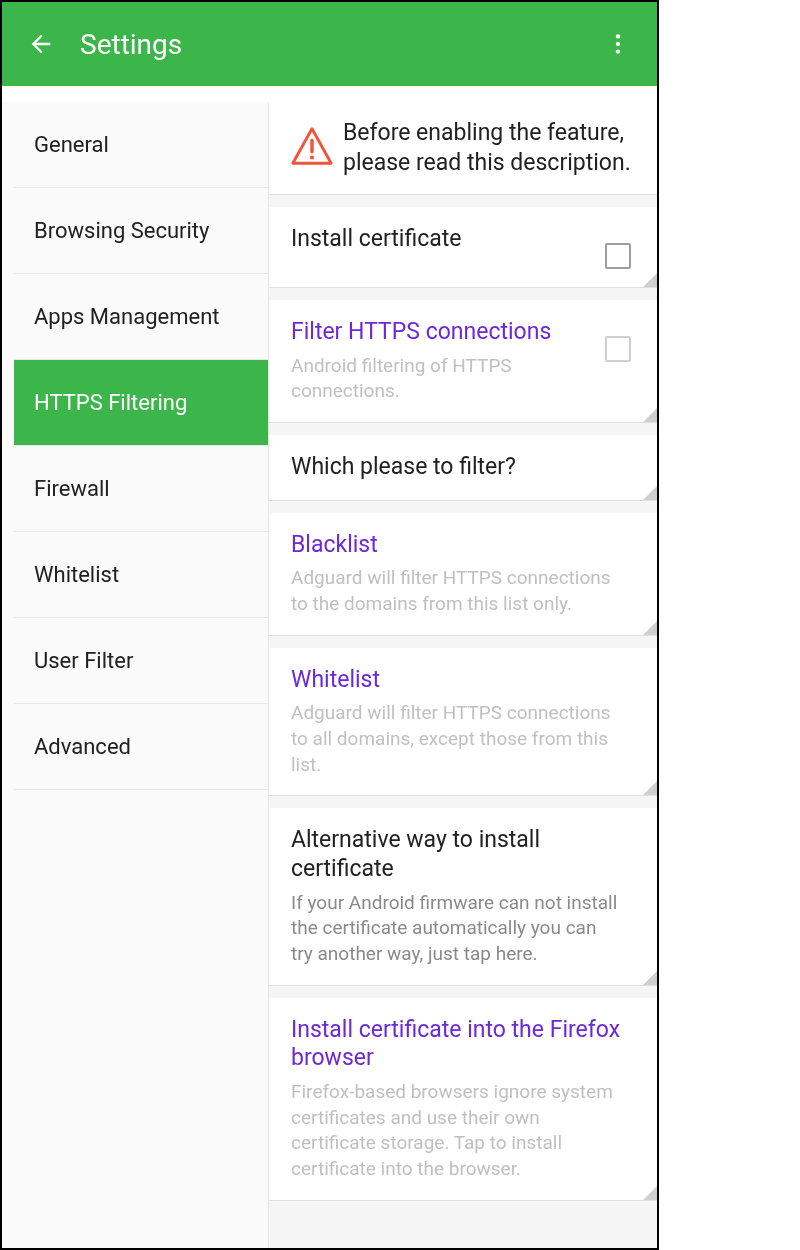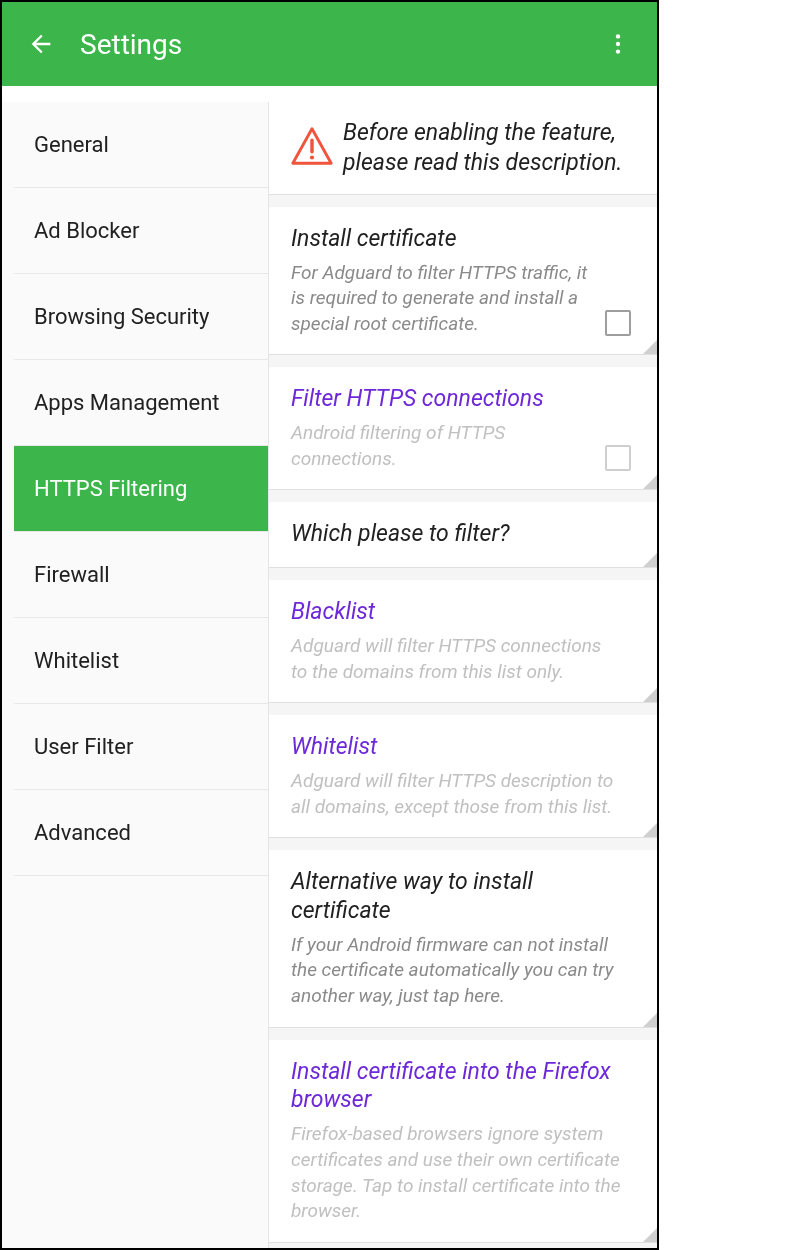--- a/index.html
+++ b/index.html
@@ -7,27 +7,27 @@
     .frame { width: 659px; height: 1250px; display: flex; flex-direction: column; border: 2px solid #000; gap: 16px; }
     .appbar { background: #3cb54a; height: 84px; display: flex; align-items: center; padding: 0 18px; color: #fff; }
     .appbar .back { width: 42px; height: 42px; display: flex; align-items: center; justify-content: center; cursor: pointer; }
     .appbar .title { font-size: 28px; margin-left: 18px; font-weight: 400; }
     .appbar .spacer { flex: 1; }
     .appbar .menu { width: 42px; height: 42px; display: flex; align-items: center; justify-content: center; cursor: pointer; }
     .body { flex: 1; display: flex; overflow: hidden; }
     .sidebar { width: 267px; background: #fafafa; border-right: 1px solid #e5e5e5; padding-left: 12px; }
     .sidebar .item { height: 86px; display: flex; align-items: center; padding: 0 20px; font-size: 22px; color: #212121; border-bottom: 1px solid #e8e8e8; cursor: pointer; }
     .sidebar .item.active { background: #3cb54a; color: #fff; }
-    .content { flex: 1; background: #f5f5f5; overflow-y: auto; font-style: italic; }
+    .content { flex: 1; background: #f5f5f5; overflow-y: auto; }
     .warning-row { display: flex; align-items: center; background: #fff; padding: 16px 20px; border-bottom: 1px solid #e0e0e0; }
     .warning-row .ico { width: 54px; flex-shrink: 0; }
     .warning-row .text { font-size: 23px; color: #212121; line-height: 1.3; }
     .setting { background: #fff; border-bottom: 1px solid #e0e0e0; padding: 18px 22px 18px 22px; position: relative; margin-top: 12px; }
     .setting:first-of-type { margin-top: 12px; }
-    .setting .row { display: flex; align-items: flex-end; }
+    .setting .row { display: flex; align-items: flex-start; }
     .setting .txt { flex: 1; padding-right: 14px; }
     .setting .title { font-size: 23px; color: #212121; font-weight: 400; line-height: 1.25; }
     .setting .desc { font-size: 19px; color: #8a8a8a; margin-top: 6px; line-height: 1.35; }
     .setting.disabled .title { color: #6d28d9; }
     .setting.disabled .desc { color: #c0c0c0; }
     .chk { width: 26px; height: 26px; border: 2px solid #9e9e9e; border-radius: 2px; flex-shrink: 0; margin-top: 18px; margin-right: 4px; }
     .chk.disabled { border-color: #cfcfcf; }
     .corner { position: absolute; right: 0; bottom: 0; width: 0; height: 0; border-left: 14px solid transparent; border-bottom: 14px solid #cfcfcf; }
   </style>
 </head>
@@ -48,23 +48,20 @@
           <circle cx="12" cy="12" r="2" fill="#fff"></circle>
           <circle cx="12" cy="19" r="2" fill="#fff"></circle>
         </svg>
     </div>
   </div>
 
   <div class="body">
     <div class="sidebar">
       <div class="item">
           <span>General</span>
-        </div>
-      <div class="item">
-          <span>Ad Blocker</span>
         </div>
       <div class="item">
           <span>Browsing Security</span>
         </div>
       <div class="item">
           <span>Apps Management</span>
         </div>
       <div class="item active">
           <span>HTTPS Filtering</span>
         </div>
@@ -91,21 +88,20 @@
               <circle cx="12" cy="18" r="1.1" fill="#f0543c"></circle>
             </svg>
         </div>
         <div class="text">Before enabling the feature, please read this description.</div>
       </div>
 
       <div class="setting">
         <div class="row">
           <div class="txt">
             <div class="title">Install certificate</div>
-            <div class="desc">For Adguard to filter HTTPS traffic, it is required to generate and install a special root certificate.</div>
           </div>
           <div class="chk"></div>
         </div>
         <div class="corner"></div>
       </div>
 
       <div class="setting disabled">
         <div class="row">
           <div class="txt">
             <div class="title">Filter HTTPS connections</div>
@@ -132,21 +128,21 @@
             <div class="desc">Adguard will filter HTTPS connections to the domains from this list only.</div>
           </div>
         </div>
         <div class="corner"></div>
       </div>
 
       <div class="setting disabled">
         <div class="row">
           <div class="txt">
             <div class="title">Whitelist</div>
-            <div class="desc">Adguard will filter HTTPS description to all domains, except those from this list.</div>
+            <div class="desc">Adguard will filter HTTPS connections to all domains, except those from this list.</div>
           </div>
         </div>
         <div class="corner"></div>
       </div>
 
       <div class="setting">
         <div class="row">
           <div class="txt">
             <div class="title">Alternative way to install certificate</div>
             <div class="desc">If your Android firmware can not install the certificate automatically you can try another way, just tap here.</div>

